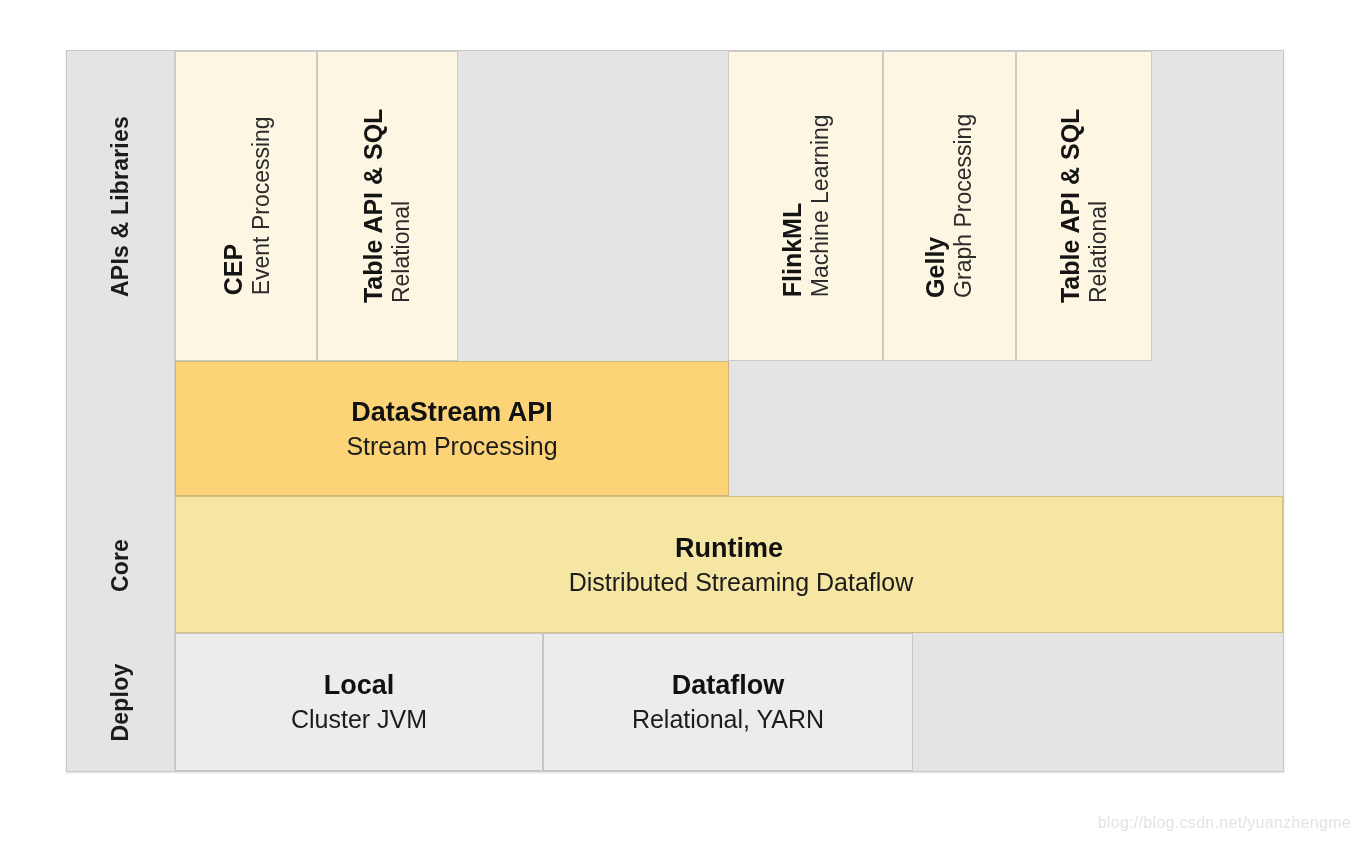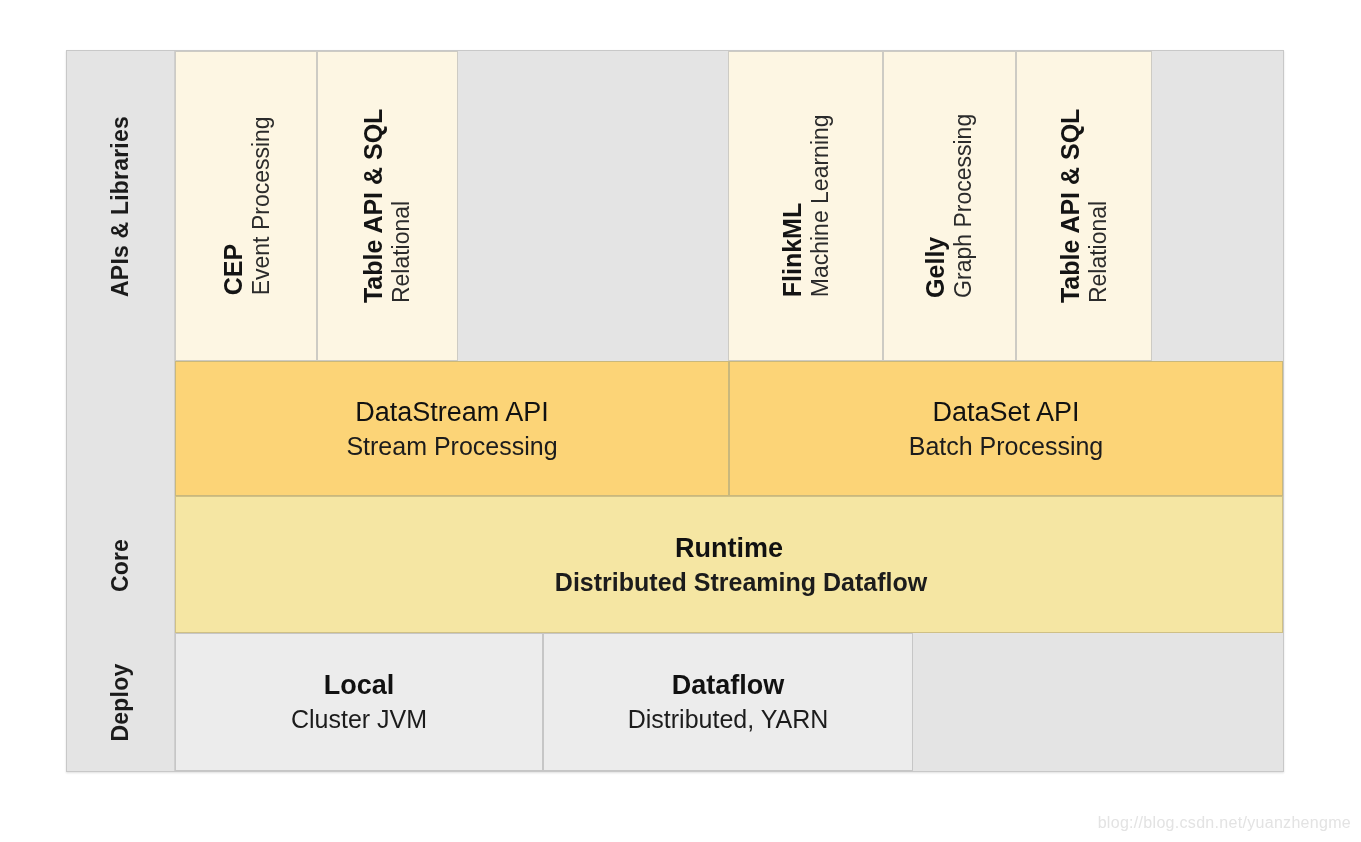--- a/index.html
+++ b/index.html
@@ -118,21 +118,21 @@
     border: 1px solid #c9b municipality;
     border: 1px solid #c9b87c;
     box-sizing: border-box;
     display: flex;
     flex-direction: column;
     align-items: center;
     justify-content: center;
   }
   .api-title {
     font-size: 27px;
-    font-weight: 400;
+    font-weight: 700;
     color: #111111;
     line-height: 1.3;
   }
   .api-sub {
     font-size: 25px;
     font-weight: 400;
     color: #1c1c1c;
     line-height: 1.3;
     text-align: right;
   }
@@ -155,21 +155,21 @@
     justify-content: center;
   }
   .core-title {
     font-size: 27px;
     font-weight: 700;
     color: #111111;
     line-height: 1.3;
   }
   .core-sub {
     font-size: 25px;
-    font-weight: 700;
+    font-weight: 400;
     color: #1c1c1c;
     line-height: 1.3;
     margin-left: 24px;
   }
 
   
   .band-dep {
     flex: 1 1 auto;
     display: flex;
     flex-direction: row;
@@ -267,40 +267,36 @@
       </div>
 
       <div class="lib-gap" style="flex:1 1 auto"></div>
     </div>
 
     <div class="band-api">
       <div class="api-box" style="flex:0 0 554px">
         <div class="api-title">DataStream API</div>
         <div class="api-sub">Stream Processing</div>
       </div>
-      <div class="api-box" style="flex:1 1 auto">
-        <div class="api-title">DataSet API</div>
-        <div class="api-sub">Batch Processing</div>
-      </div>
     </div>
 
     <div class="band-core">
       <div class="core-box">
         <div class="core-title">Runtime</div>
         <div class="core-sub">Distributed Streaming Dataflow</div>
       </div>
     </div>
 
     <div class="band-dep">
       <div class="dep-box" style="flex:0 0 368px">
         <div class="dep-title">Local</div>
         <div class="dep-sub">Cluster JVM</div>
       </div>
       <div class="dep-box" style="flex:0 0 370px">
         <div class="dep-title">Dataflow</div>
-        <div class="dep-sub">Distributed, YARN</div>
+        <div class="dep-sub">Relational, YARN</div>
       </div>
     </div>
 
   </div>
 </div>
 
 <div id="watermark">blog://blog.csdn.net/yuanzhengme</div>
 
 </body></html>

